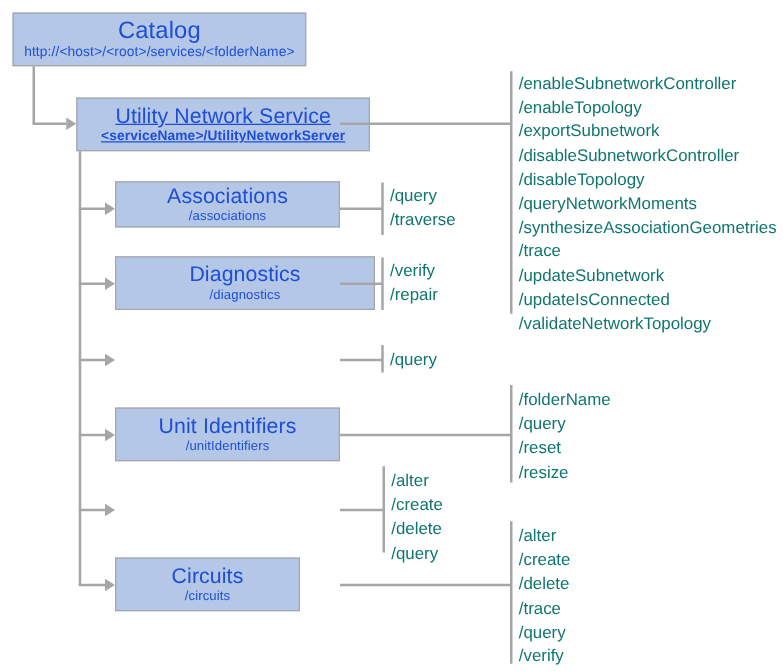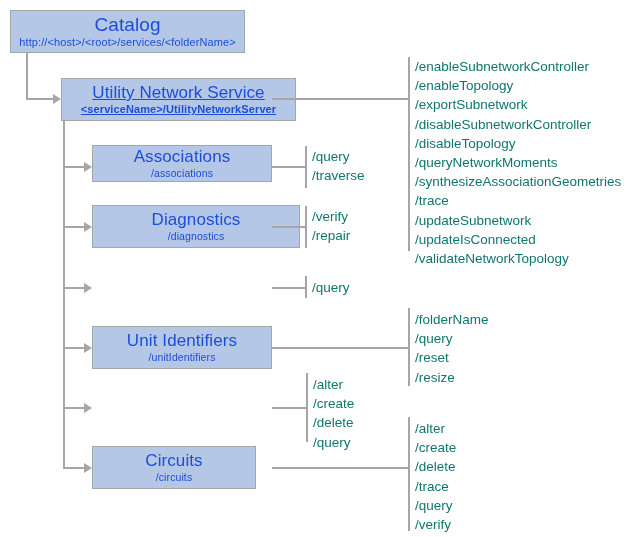--- a/index.html
+++ b/index.html
@@ -94,21 +94,21 @@
     <div class="path">/diagnostics</div>
   </div>
 
 
   <div class="node" style="left:92px;top:326px;width:180px;height:43px;">
     <div class="title">Unit Identifiers</div>
     <div class="path">/unitIdentifiers</div>
   </div>
 
 
-  <div class="node" style="left:92px;top:446px;width:164px;height:43px;">
+  <div class="node" style="left:92px;top:446px;width:148px;height:43px;">
     <div class="title">Circuits</div>
     <div class="path">/circuits</div>
   </div>
 
   <div class="ln v" style="left:26px;top:53px;height:46px;"></div>
   <div class="ln h" style="left:26px;top:98px;width:27px;"></div>
   <div class="arrow" style="left:53px;top:94px;"></div>
 
   <div class="ln v" style="left:63px;top:121px;height:347px;"></div>
 

